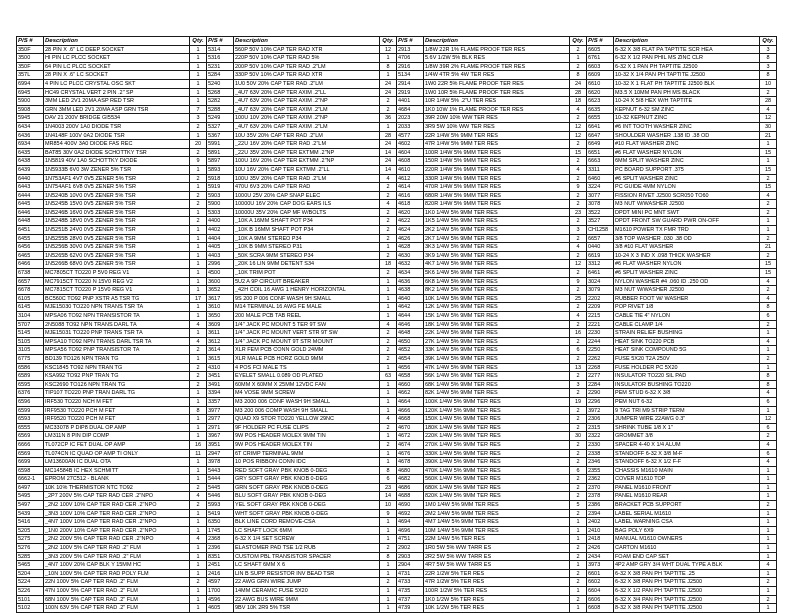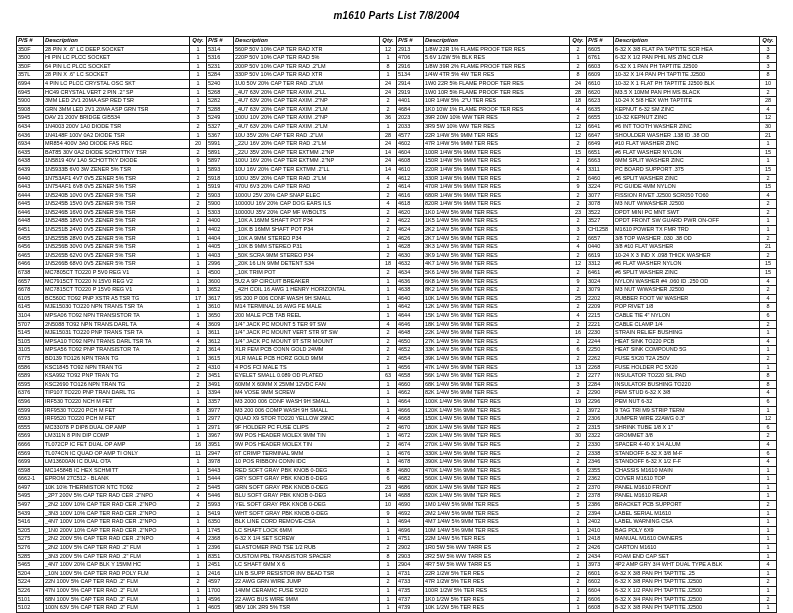--- a/index.html
+++ b/index.html
@@ -13,21 +13,20 @@
         font-size:5.5px;line-height:7.6px;height:7.6px;vertical-align:middle;}
   th{font-weight:bold;font-style:italic;font-size:6px;text-align:left;background:#ffffff;}
   td.qty,th.qty{text-align:center;padding:0;}
   td.ps{text-align:left;}
   td.desc{text-align:left;}
 </style>
 </head>
 <body>
 
 <div class="page">
-  <div class="title">m1610 Parts List 7/8/2004</div>
   <table class="parts">
     <colgroup>
         <col style="width: 27px;">
         <col style="width: 146px;">
         <col style="width: 17px;">
         <col style="width: 27px;">
         <col style="width: 146px;">
         <col style="width: 17px;">
         <col style="width: 27px;">
         <col style="width: 146px;">

